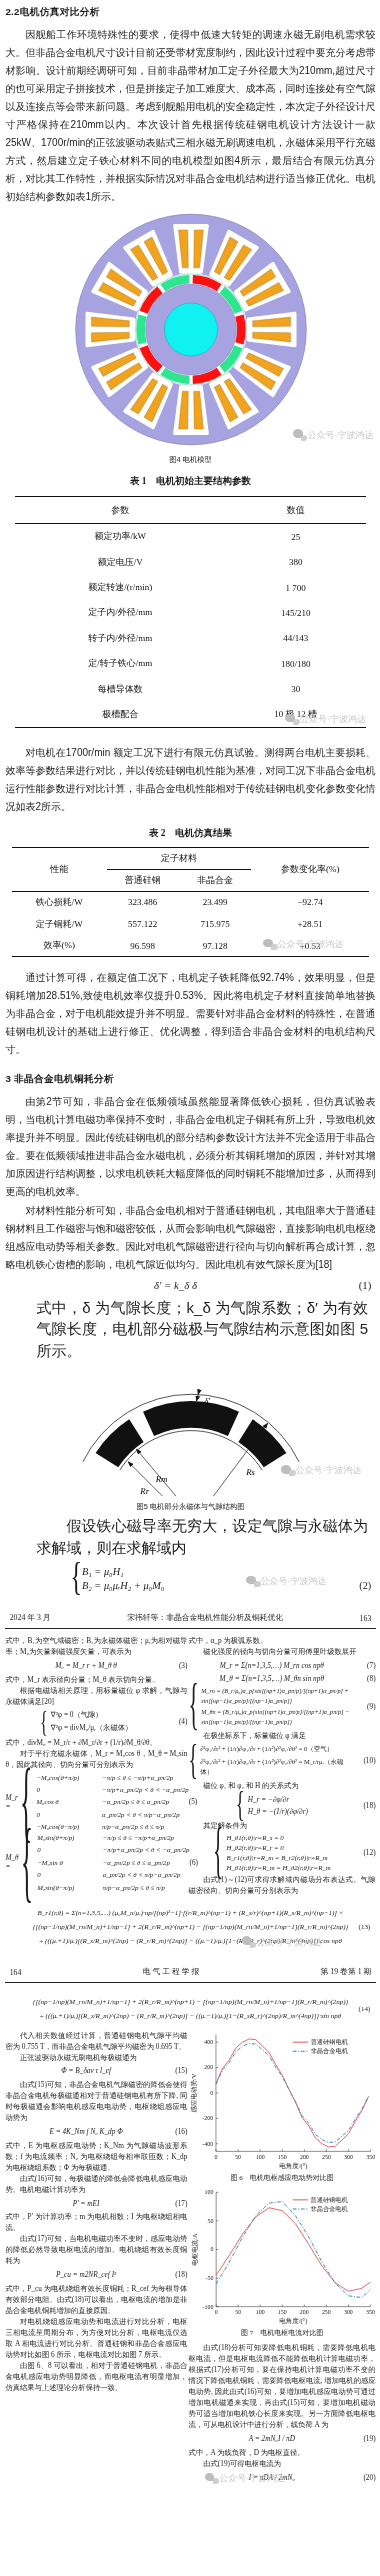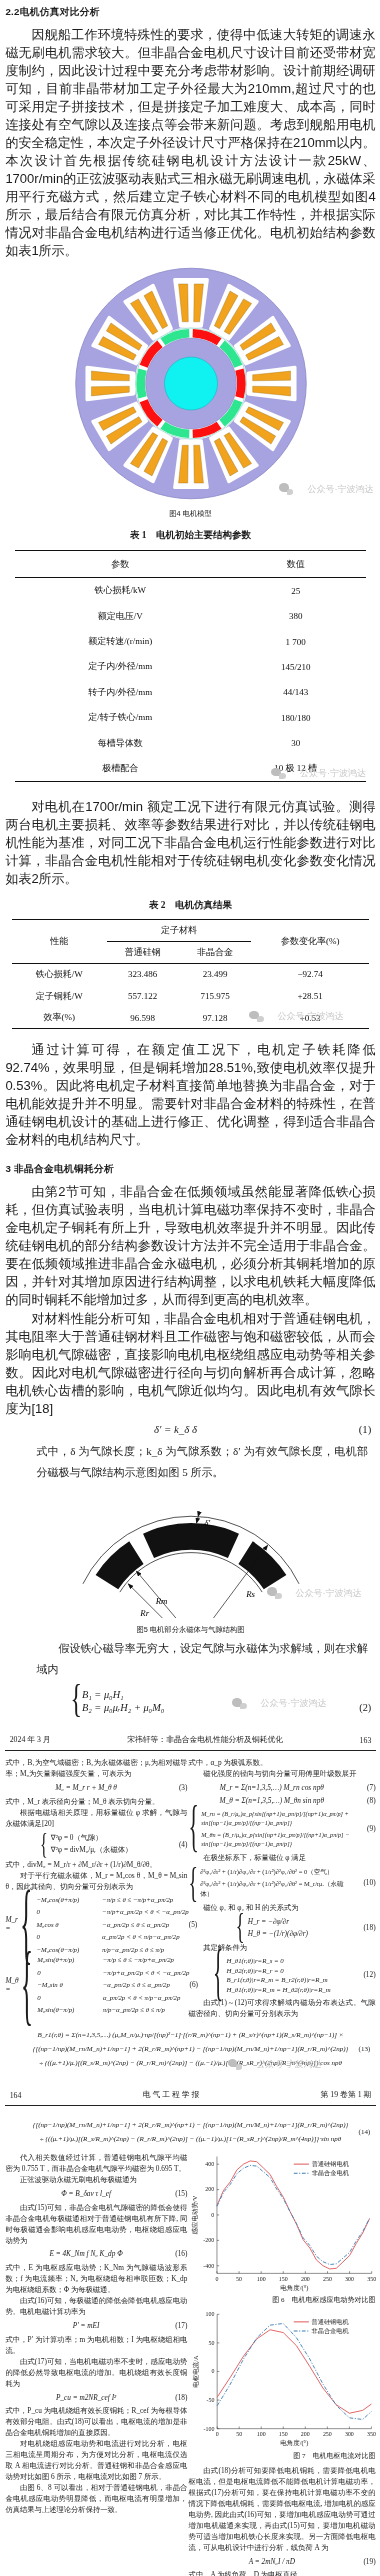--- a/index.html
+++ b/index.html
@@ -2,39 +2,39 @@
 <html style="font-size:8.7px"><head>
 <meta charset="utf-8">
 <title>非晶合金电机性能分析及铜耗优化</title>
 <style>
   *{box-sizing:border-box}
   html,body{margin:0;padding:0;background:#fff}
   .page{width:381px;height:2576px;overflow:hidden;position:relative;background:#fff;
         font-family:"Liberation Sans",sans-serif;color:#1c1c1c;padding:4.3px 5.4px 0}
   .serif{font-family:"Liberation Serif","DejaVu Serif",serif}
   .h-sans{font-size:9.7px;font-weight:bold;margin:2.2px 0 6.5px;letter-spacing:0.3px}
-  .p-sans{font-size:13px;line-height:18px;text-align:justify;text-indent:2em;margin:0 0 1.1px}
+  .p-sans{font-size:10px;line-height:18px;text-align:justify;text-indent:2em;margin:0 0 1.1px}
   .figure{position:relative;text-align:center;margin:5.4px 0 2.2px}
   .figcap{font-size:7.3px;color:#222;margin-top:4.3px}
   .tbl-title{font-family:"Liberation Serif",serif;font-weight:bold;font-size:9.5px;text-align:center;margin:10.8px 0 7.6px}
   .tblwrap{position:relative}
   table{border-collapse:collapse;margin:0 auto;font-family:"Liberation Serif","DejaVu Serif",serif;font-size:9px;color:#111}
   .t1{width:351px;border-top:1.6px solid #111;border-bottom:1.6px solid #111}
   .t1 th{font-weight:normal;padding:6.5px 0;border-bottom:0.9px solid #111;text-align:center}
   .t1 td{padding:6.2px 0;text-align:center}
   .t2{width:357px;border-top:1.6px solid #111;border-bottom:1.6px solid #111}
   .t2 th{font-weight:normal;padding:3.8px 0;text-align:center}
   .t2 thead{border-bottom:0.9px solid #111}
   .t2 .grp{border-bottom:0.6px solid #111}
   .t2 td{padding:4.3px 0;text-align:center}
   .eq-row{display:flex;align-items:flex-end;font-family:"Liberation Serif",serif;font-size:9.7px;margin:5.4px 0;position:relative}
   .eq-body{flex:1;text-align:center}
   .eq-num{width:30px;text-align:right;padding-right:4.3px}
   .em{font-style:italic}
-  .serifblock{font-family:Liberation Serif, serif;font-size:11px;line-height:21.6px;
+  .serifblock{font-family:Liberation Sans, sans-serif;font-size:15px;line-height:21.6px;
               text-align:justify;margin:3.2px 0 2.2px;padding:0 7.6px 0 31px}
   .serifblock.ind{text-indent:2em}
   .jline{display:flex;justify-content:space-between;align-items:flex-end;font-family:"Liberation Serif",serif;
          font-size:7.8px;color:#222;padding:2.2px 4.3px 4.9px;border-bottom:0.9px solid #222}
   .cols{display:flex;justify-content:space-between;margin-top:6.5px}
   .colL{width:182px}
   .colR{width:187px}
   .p-col{font-family:"Liberation Serif","DejaVu Serif",serif;font-size:7.3px;line-height:11px;text-align:justify;margin:0}
   .ind2{text-indent:2em}
   .eq-col{display:flex;align-items:center;font-family:"Liberation Serif",serif;font-size:7.3px;margin:3.8px 0;position:relative}
@@ -42,22 +42,22 @@
   .stack{display:flex;flex-direction:column;gap:2.7px;text-align:left}
   .cases{display:flex;align-items:center;gap:3.2px}
   .brace{font-family:"Liberation Serif",serif;display:inline-block;transform-origin:center}
   .case-rows{display:flex;flex-direction:column;gap:5.4px}
   .case-row{display:flex;gap:7.6px;font-size:6.8px}
   .case-e{min-width:58px;white-space:nowrap;font-style:italic}
   .case-c{white-space:nowrap;font-style:italic}
   .wideeq{position:relative;font-family:"Liberation Serif",serif;font-size:7px;line-height:14px;
           text-align:center;margin:9.7px 2.2px 6.5px;font-style:italic}
   .wideeq .wnum{position:absolute;right:3.2px;top:50%;transform:translateY(-50%);font-style:normal}
-  .chartfig{text-align:right;margin:0 0 1.1px;position:relative}
-  .wm{position:absolute;display:flex;align-items:center;gap:14px;color:#c8c8c8;font-size:9px;
+  .chartfig{text-align:center;margin:0 0 1.1px;position:relative}
+  .wm{position:absolute;display:flex;align-items:center;gap:0;color:#c8c8c8;font-size:9px;
       white-space:nowrap;pointer-events:none;z-index:3}
   .wm-ic{width:14.6px;height:11.4px;position:relative;display:inline-block}
   .wm-ic::before{content:"";position:absolute;left:0;top:0;width:9.7px;height:8.7px;background:#bdbdbd;
       border-radius:50% 50% 12% 50%}
   .wm-ic::after{content:"";position:absolute;right:0;bottom:0;width:6.5px;height:6px;background:#cfcfcf;
       border-radius:50% 50% 50% 12%}
   .eqwrap{position:relative}
   svg text{font-family:"Liberation Serif","DejaVu Serif",serif}
 </style>
 </head>
@@ -159,21 +159,21 @@
   <div class="tblwrap">
     <table class="t1">
       <thead>
         <tr>
           <th>参数</th>
           <th>数值</th>
         </tr>
       </thead>
       <tbody>
         <tr>
-            <td>铁心损耗/kW</td>
+            <td>额定功率/kW</td>
             <td>25</td>
           </tr>
         <tr>
             <td>额定电压/V</td>
             <td>380</td>
           </tr>
         <tr>
             <td>额定转速/(r/min)</td>
             <td>1 700</td>
           </tr>

